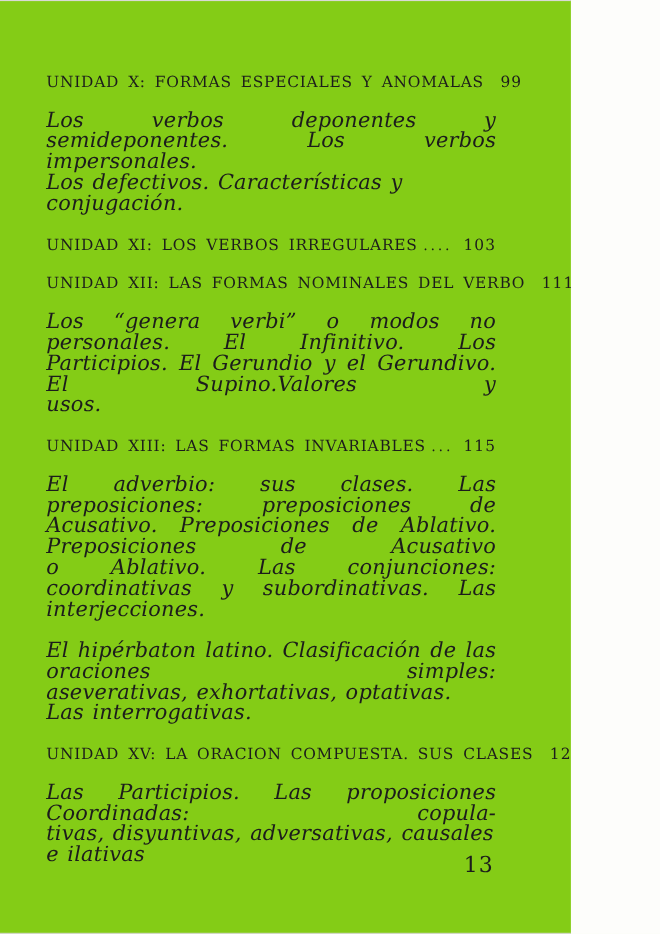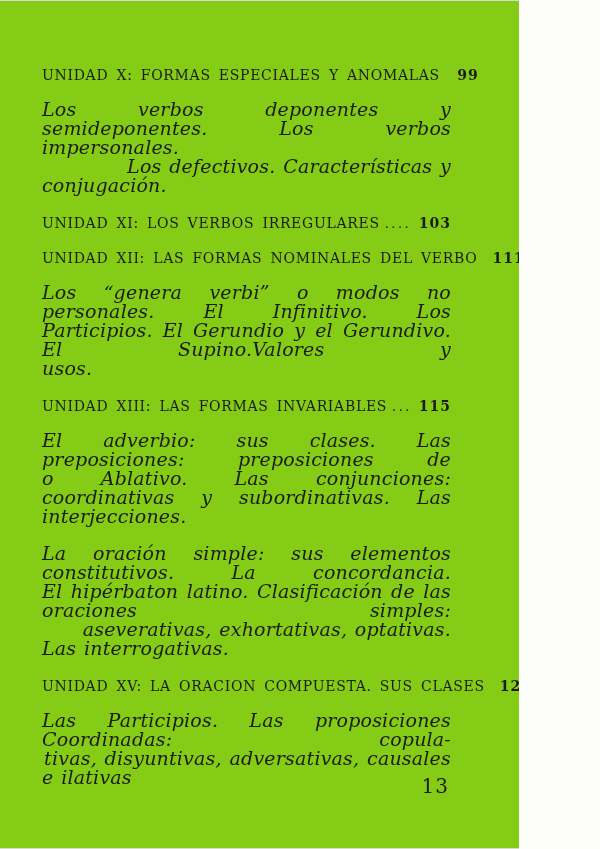--- a/index.html
+++ b/index.html
@@ -39,39 +39,38 @@
     overflow: hidden;
     white-space: nowrap;
     letter-spacing: 2.5px;
     word-spacing: 0;
     padding-left: 5px;
     font-size: 13px;
   }
   .toc-page {
     flex: 0 0 auto;
     min-width: 26px;
-    text-align: center;
+    text-align: left;
     padding-left: 10px;
     letter-spacing: 1px;
-    font-weight: bold;
   }
   .toc-desc {
     font-style: italic;
     font-size: 19px;
     line-height: 19px;
     margin: 0 0 18px 0;
   }
   .desc-line {
     text-align: justify;
     text-align-last: justify;
     letter-spacing: 0.2px;
     word-spacing: 1.5px;
   }
   .desc-line.last {
-    text-align: right;
+    text-align: left;
     text-align-last: left;
   }
   .folio {
     position: absolute;
     top: 773px;
     right: 70px;
     font-size: 20px;
     letter-spacing: 1px;
   }
 </style>
@@ -114,28 +113,28 @@
   </div>
 
   <div class="toc-entry">
     <div class="toc-heading">
       <span class="toc-title">UNIDAD XIII: LAS FORMAS INVARIABLES</span>
       <span class="leader">............................................................</span>
       <span class="toc-page">115</span>
     </div>
     <div class="toc-desc">
       <div class="desc-line">El adverbio: sus clases. Las preposiciones: preposiciones de</div>
+      <div class="desc-line">Acusativo. Preposiciones de Ablativo. Preposiciones de Acusativo</div>
       <div class="desc-line">o Ablativo. Las conjunciones: coordinativas y subordinativas. Las</div>
       <div class="desc-line last">interjecciones.</div>
     </div>
   </div>
 
   <div class="toc-entry">
     <div class="toc-desc">
-      <div class="desc-line">La oración simple: sus elementos constitutivos. La concordancia.</div>
       <div class="desc-line">El hipérbaton latino. Clasificación de las oraciones simples:</div>
       <div class="desc-line last">aseverativas, exhortativas, optativas. Las interrogativas.</div>
     </div>
   </div>
 
   <div class="toc-entry">
     <div class="toc-heading">
       <span class="toc-title">UNIDAD XV: LA ORACION COMPUESTA. SUS CLASES</span>
       <span class="leader">............................................................</span>
       <span class="toc-page">127</span>

